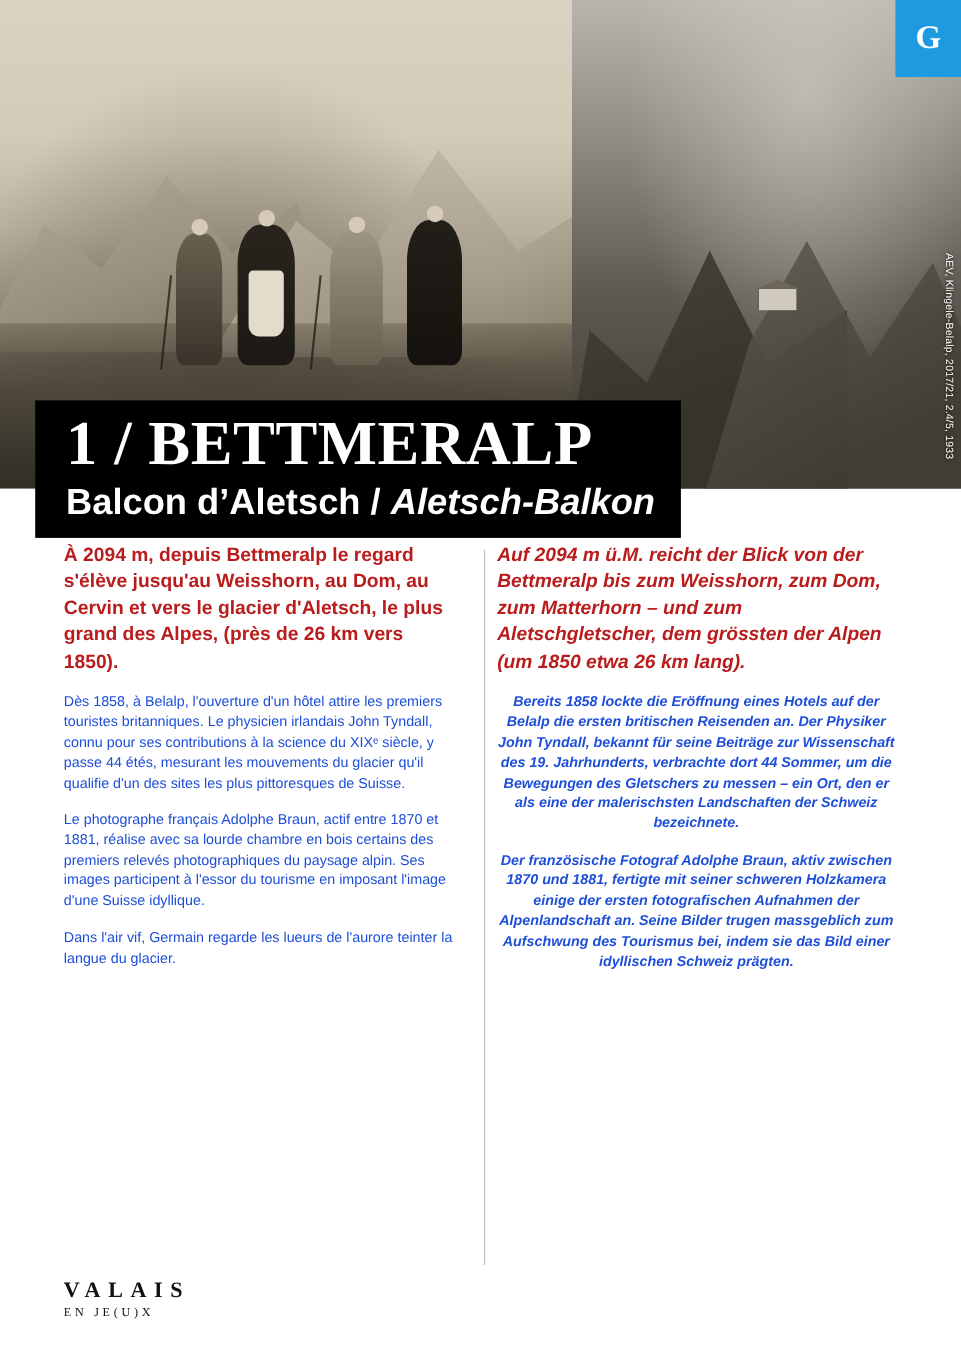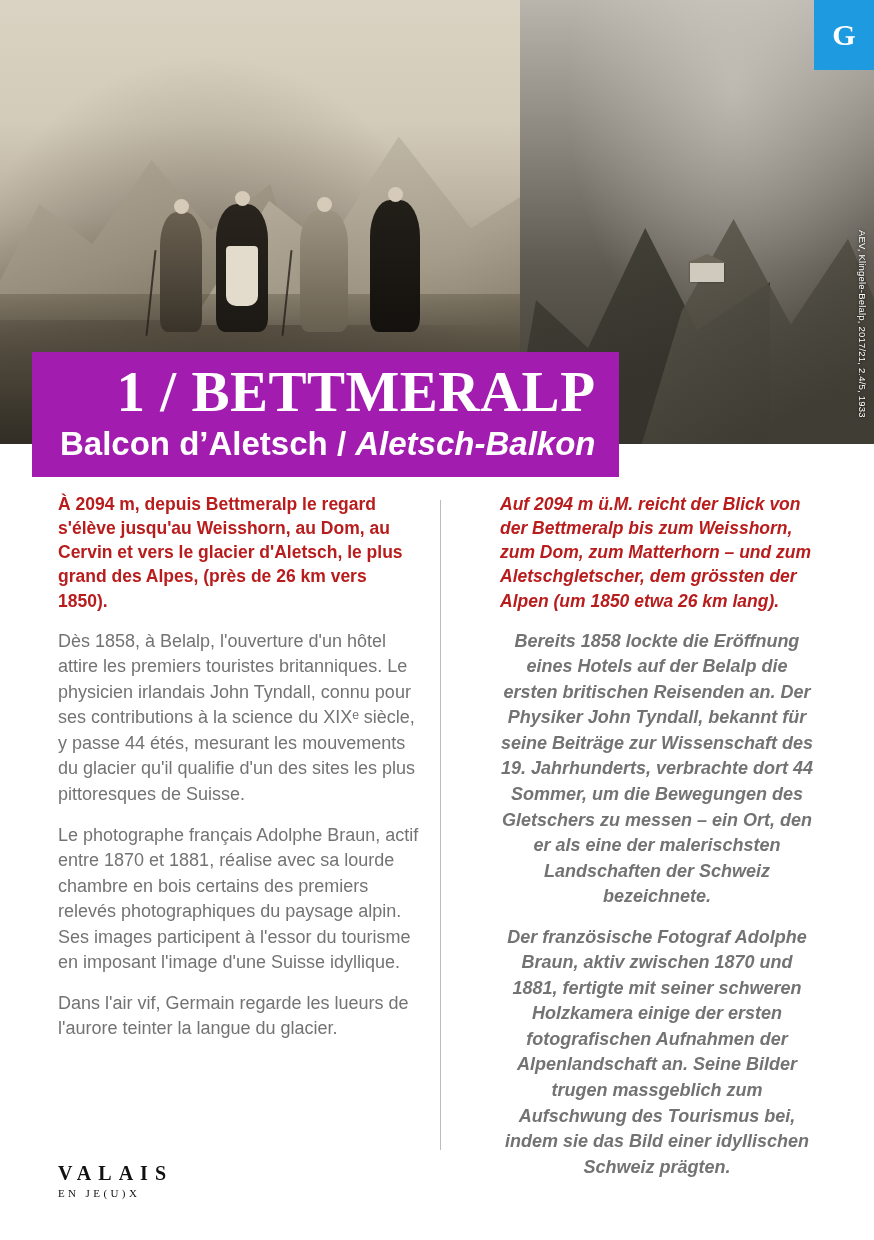--- a/index.html
+++ b/index.html
@@ -132,24 +132,23 @@
     font-size: 9.5px;
     letter-spacing: 0.2px;
     writing-mode: vertical-rl;
     white-space: nowrap;
     text-shadow: 0 0 3px rgba(0,0,0,0.8);
   }
 
   
   .title-block {
     position: absolute;
-    left: 32px; top: 352px;
-    background: #a21caf;
+    left: 32px; top: 364px;
+    background: #000000;
     padding: 10px 24px 14px 28px;
-    text-align: right;
   }
   .title-main {
     font-family: "Liberation Serif", serif;
     color: #ffffff;
     font-size: 57px;
     font-weight: bold;
     letter-spacing: 0.5px;
     line-height: 1.05;
     white-space: nowrap;
   }
@@ -185,26 +184,26 @@
     background: #bcbcbc;
   }
   .lead {
     font-size: 17.5px;
     line-height: 1.38;
     font-weight: bold;
     color: #b91c1c;
     margin-bottom: 16px;
   }
   .body-p {
-    font-size: 18px;
+    font-size: 13px;
     line-height: 1.42;
-    color: #737373;
+    color: #1d4ed8;
     margin-bottom: 15px;
   }
-  .col-de .lead, .col-de .body-p { font-style: italic; margin-left: 48px; }
+  .col-de .lead, .col-de .body-p { font-style: italic; }
   .col-de .lead { font-weight: bold; }
   .col-de .body-p { font-weight: bold; text-align: center; }
   .tight { margin-bottom: 2px; }
 
   
   .footer {
     position: absolute;
     left: 0; bottom: 0;
     width: 874px; height: 90px;
   }

